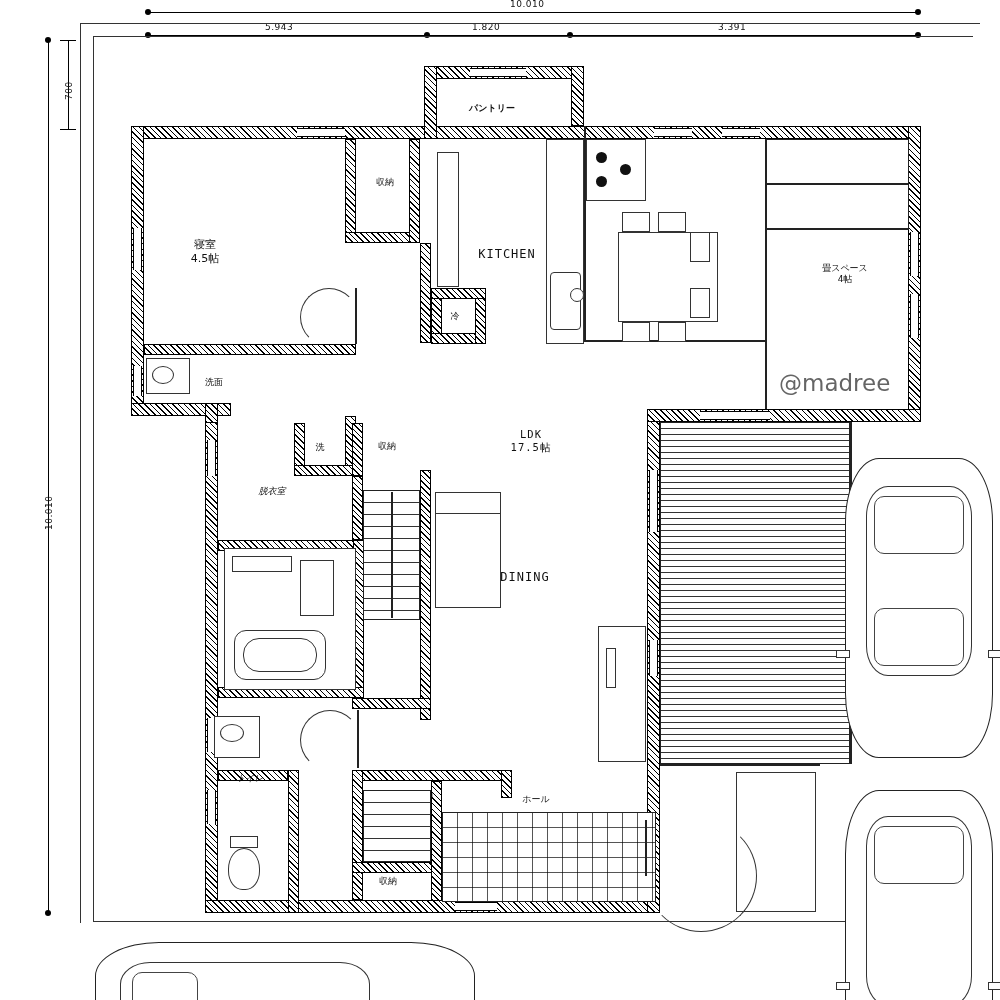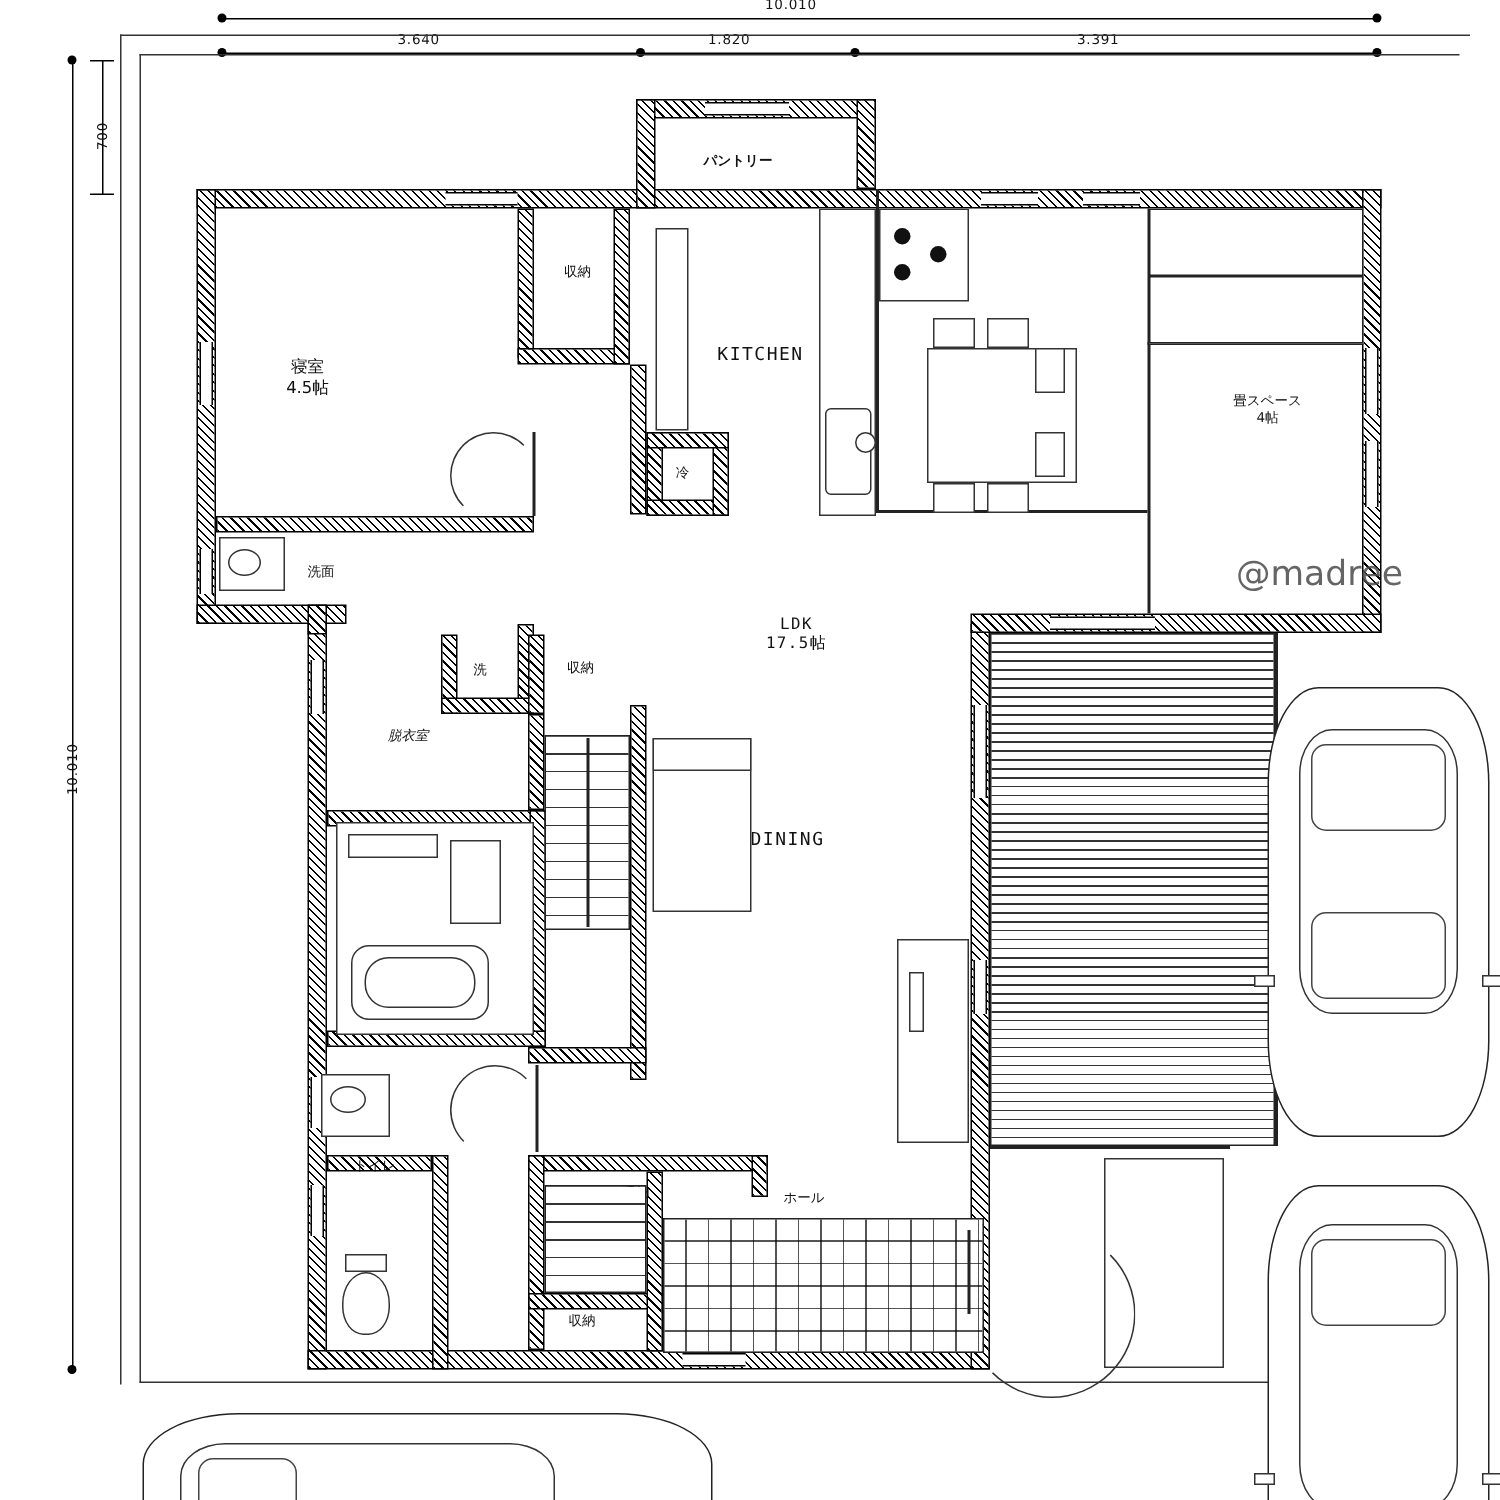--- a/index.html
+++ b/index.html
@@ -11,21 +11,21 @@
   .dimdot{position:absolute;width:6px;height:6px;border-radius:50%;background:#000;}
   .dimtext{position:absolute;font-size:9px;color:#111;letter-spacing:.5px;white-space:nowrap;}
   .dimtext.vert{transform-origin:0 0;transform:rotate(-90deg);}
   
   .wall{position:absolute;box-sizing:border-box;border:1px solid #000;
         background:repeating-linear-gradient(45deg,#000 0 1px,#fff 1px 4px);}
   .thin{position:absolute;box-sizing:border-box;border:1px solid #222;background:transparent;}
   .lineL{position:absolute;background:#333;}
   .lbl{position:absolute;font-size:11px;color:#111;text-align:center;line-height:1.25;white-space:pre;}
   .lbl.small{font-size:9px;}
-  .lbl.en{font-family:"DejaVu Sans Mono","Liberation Mono",monospace;font-size:12px;letter-spacing:1px;}
+  .lbl.en{font-family:"DejaVu Sans Mono","Liberation Mono",monospace;font-size:12px;letter-spacing:1px;margin-top:18px;}
   .lbl.en.sm{font-size:10.5px;}
   
   .win{position:absolute;background:#fff;border-top:1px solid #000;border-bottom:1px solid #000;box-sizing:border-box;}
   .winv{position:absolute;background:#fff;border-left:1px solid #000;border-right:1px solid #000;box-sizing:border-box;}
   
   .deck{position:absolute;box-sizing:border-box;border:1px solid #222;
         background:repeating-linear-gradient(to bottom,#fff 0 5px,#333 5px 6px);}
   .stair{position:absolute;box-sizing:border-box;border:1px solid #222;
         background:repeating-linear-gradient(to bottom,#fff 0 11px,#333 11px 12px);}
   .tatami{position:absolute;box-sizing:border-box;border:1px solid #222;background:#fff;}
@@ -52,21 +52,21 @@
   <div class="dimline" style="left:148px;top:12px;width:770px;height:1px;"></div>
   <div class="dimdot" style="left:145px;top:9px;"></div>
   <div class="dimdot" style="left:915px;top:9px;"></div>
   <div class="dimtext" style="left:510px;top:-1px;">10.010</div>
 
   <div class="dimline" style="left:148px;top:35px;width:770px;height:1px;"></div>
   <div class="dimdot" style="left:145px;top:32px;"></div>
   <div class="dimdot" style="left:424px;top:32px;"></div>
   <div class="dimdot" style="left:567px;top:32px;"></div>
   <div class="dimdot" style="left:915px;top:32px;"></div>
-  <div class="dimtext" style="left:265px;top:22px;">3.640</div>
+  <div class="dimtext" style="left:265px;top:22px;">5.943</div>
   <div class="dimtext" style="left:472px;top:22px;">1.820</div>
   <div class="dimtext" style="left:718px;top:22px;">3.391</div>
 
   <div class="dimline" style="left:48px;top:40px;width:1px;height:875px;"></div>
   <div class="dimdot" style="left:45px;top:37px;"></div>
   <div class="dimdot" style="left:45px;top:910px;"></div>
   <div class="dimtext vert" style="left:44px;top:530px;">10.010</div>
 
   <div class="dimline" style="left:68px;top:40px;width:1px;height:90px;"></div>
   <div class="dimtick" style="left:60px;top:40px;width:16px;height:1px;"></div>
@@ -177,21 +177,21 @@
   <div class="lbl small" style="left:272px;top:576px;width:60px;margin-left:-30px;"><span>浴室</span>
 <span>1坪</span></div>
 
   <div class="lbl en sm" style="left:531px;top:410px;width:120px;margin-left:-60px;"><span>LDK</span>
 <span>17.5帖</span></div>
 
   <div class="lbl en" style="left:525px;top:552px;width:120px;margin-left:-60px;"><span>DINING</span></div>
 
   <div class="lbl small" style="left:702px;top:579px;width:80px;margin-left:-40px;"><span>デッキ</span></div>
 
-  <div class="lbl small" style="left:250px;top:773px;width:60px;margin-left:-30px;"><span>トイレ</span></div>
+  <div class="lbl small" style="left:250px;top:773px;width:60px;margin-left:-30px;font-style:italic;"><span>トイレ</span></div>
 
   <div class="lbl small" style="left:424px;top:790px;width:60px;margin-left:-30px;"><span>収納</span></div>
 
   <div class="lbl small" style="left:388px;top:876px;width:60px;margin-left:-30px;"><span>収納</span></div>
 
   <div class="lbl small" style="left:536px;top:794px;width:70px;margin-left:-35px;"><span>ホール</span></div>
 
   <div class="lbl small" style="left:537px;top:851px;width:60px;margin-left:-30px;"><span>玄関</span></div>
 
   <div class="fix" style="left:546px;top:139px;width:38px;height:205px;"></div>
@@ -265,15 +265,15 @@
   <div class="car" style="left:845px;top:790px;width:148px;height:300px;"></div>
   <div class="carin" style="left:866px;top:816px;width:106px;height:190px;"></div>
   <div class="carbar" style="left:874px;top:826px;width:90px;height:58px;"></div>
   <div class="fix" style="left:836px;top:982px;width:14px;height:8px;"></div>
   <div class="fix" style="left:988px;top:982px;width:14px;height:8px;"></div>
 
   <div class="car" style="left:95px;top:942px;width:380px;height:150px;border-radius:64px/34px;"></div>
   <div class="carin" style="left:120px;top:962px;width:250px;height:108px;border-radius:30px/22px;"></div>
   <div class="carbar" style="left:132px;top:972px;width:66px;height:88px;"></div>
 
-  <div class="watermark" style="left:824px;top:370px;">@madree</div>
+  <div class="watermark" style="left:779px;top:370px;">@madree</div>
 
 </div>
 
 </body></html>

